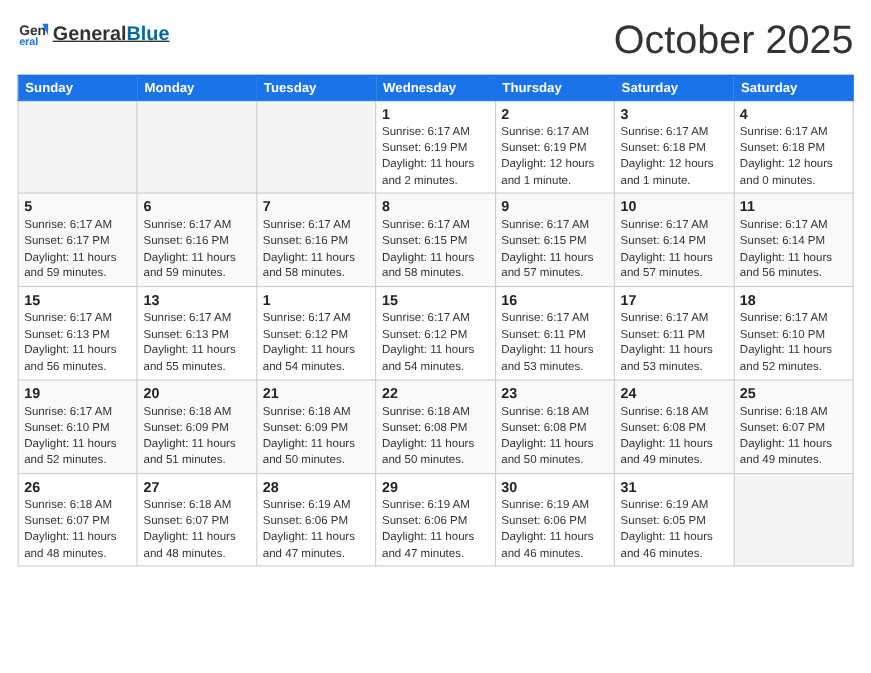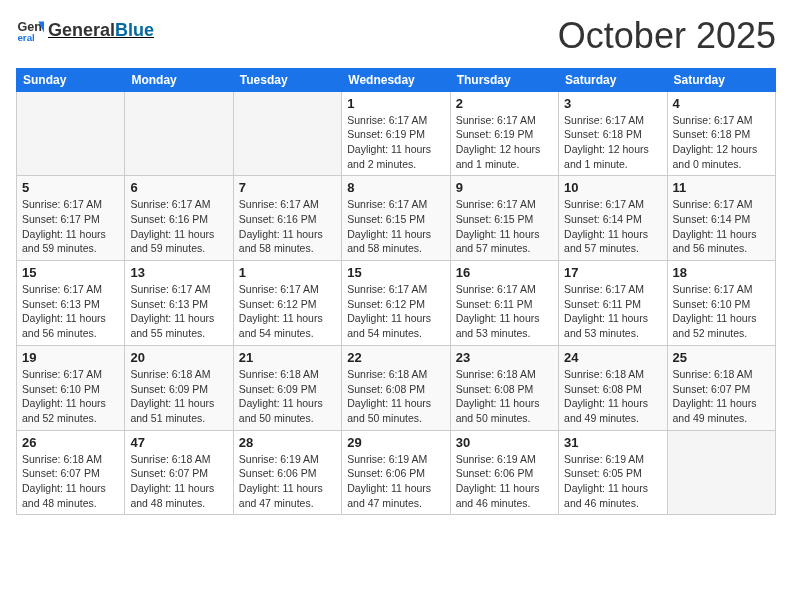--- a/index.html
+++ b/index.html
@@ -287,21 +287,21 @@
         </td>
       </tr>
       <tr>
         <td>
           <div class="day-num">26</div>
           <div class="day-info" style="white-space: pre-line;">Sunrise: 6:18 AM
 Sunset: 6:07 PM
 Daylight: 11 hours and 48 minutes.</div>
         </td>
         <td>
-          <div class="day-num">47</div>
+          <div class="day-num">27</div>
           <div class="day-info" style="white-space: pre-line;">Sunrise: 6:18 AM
 Sunset: 6:07 PM
 Daylight: 11 hours and 48 minutes.</div>
         </td>
         <td>
           <div class="day-num">28</div>
           <div class="day-info" style="white-space: pre-line;">Sunrise: 6:19 AM
 Sunset: 6:06 PM
 Daylight: 11 hours and 47 minutes.</div>
         </td>

